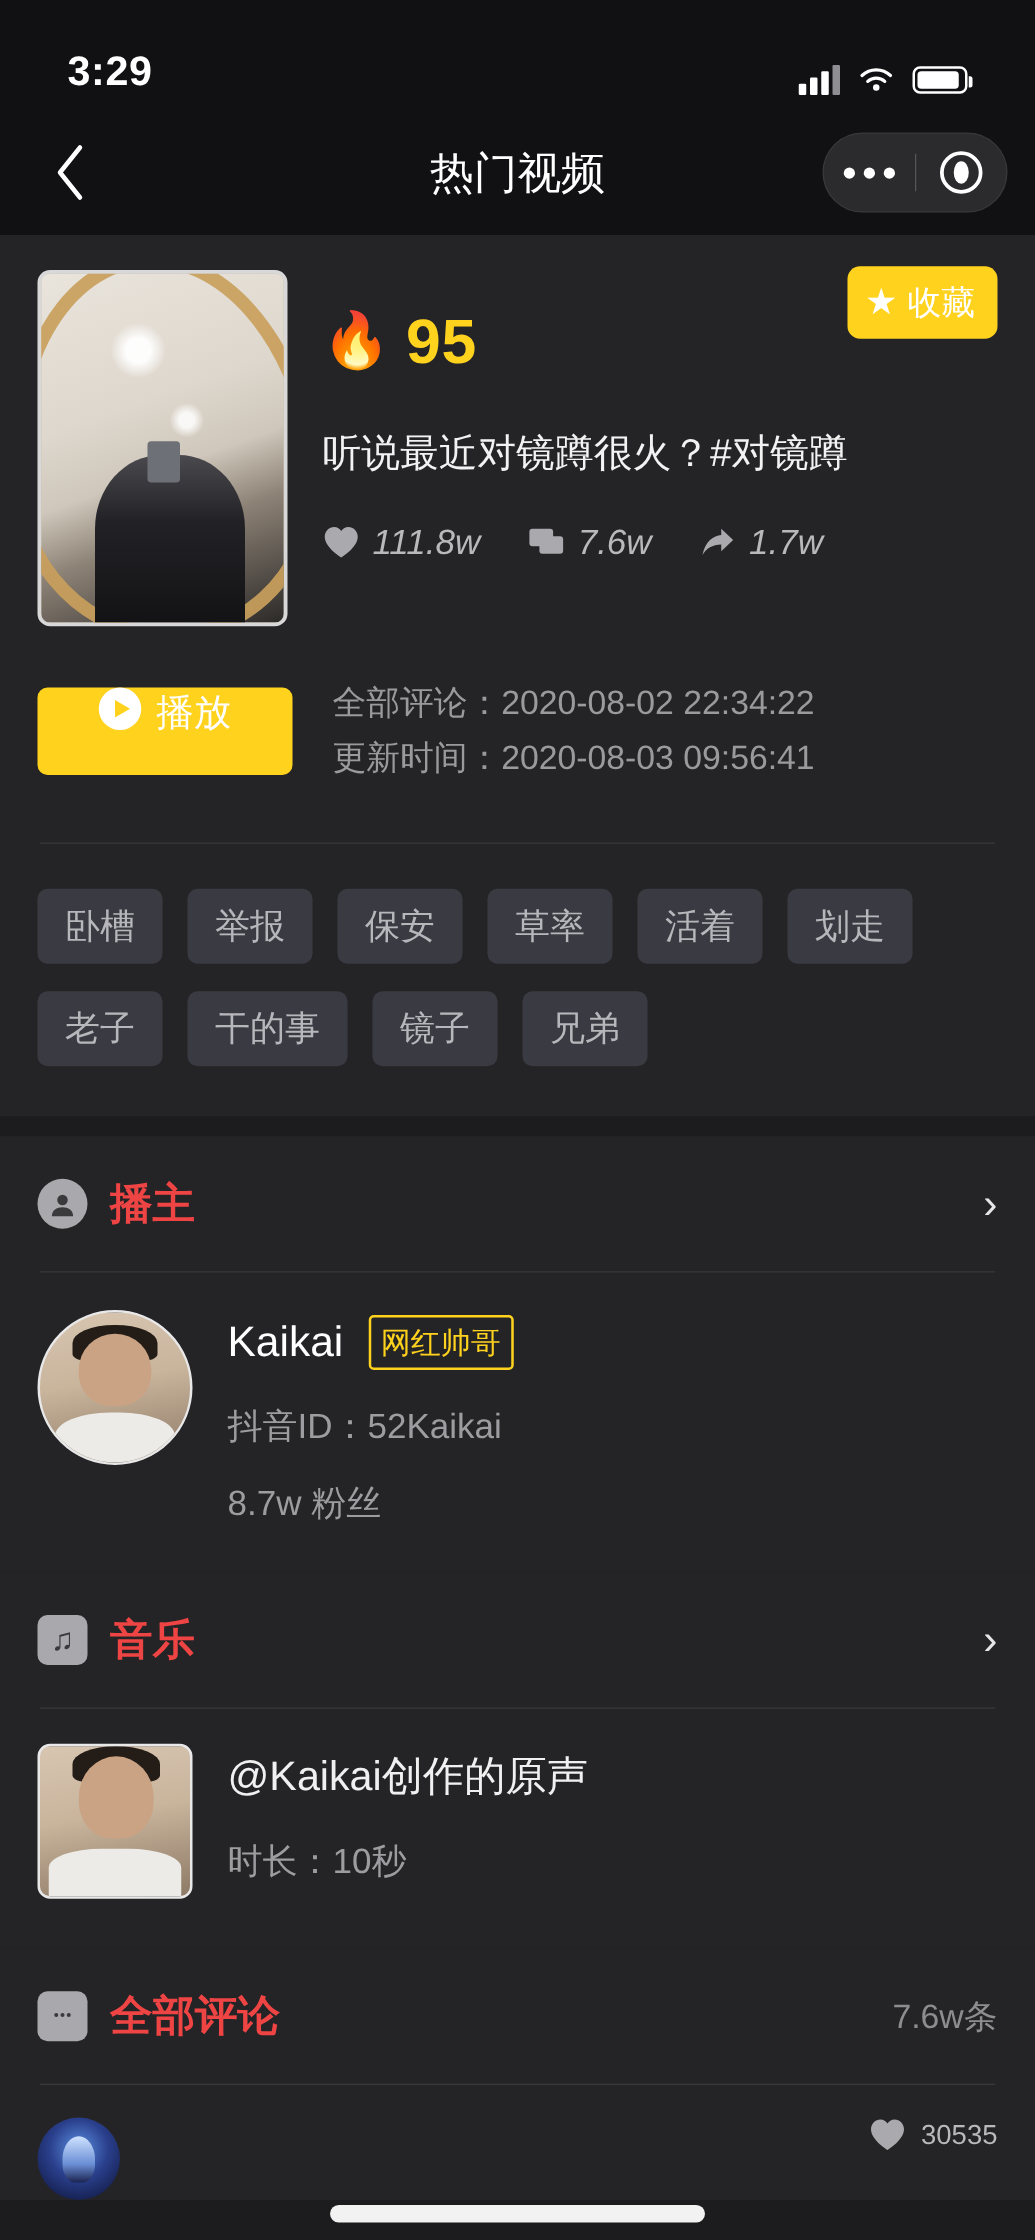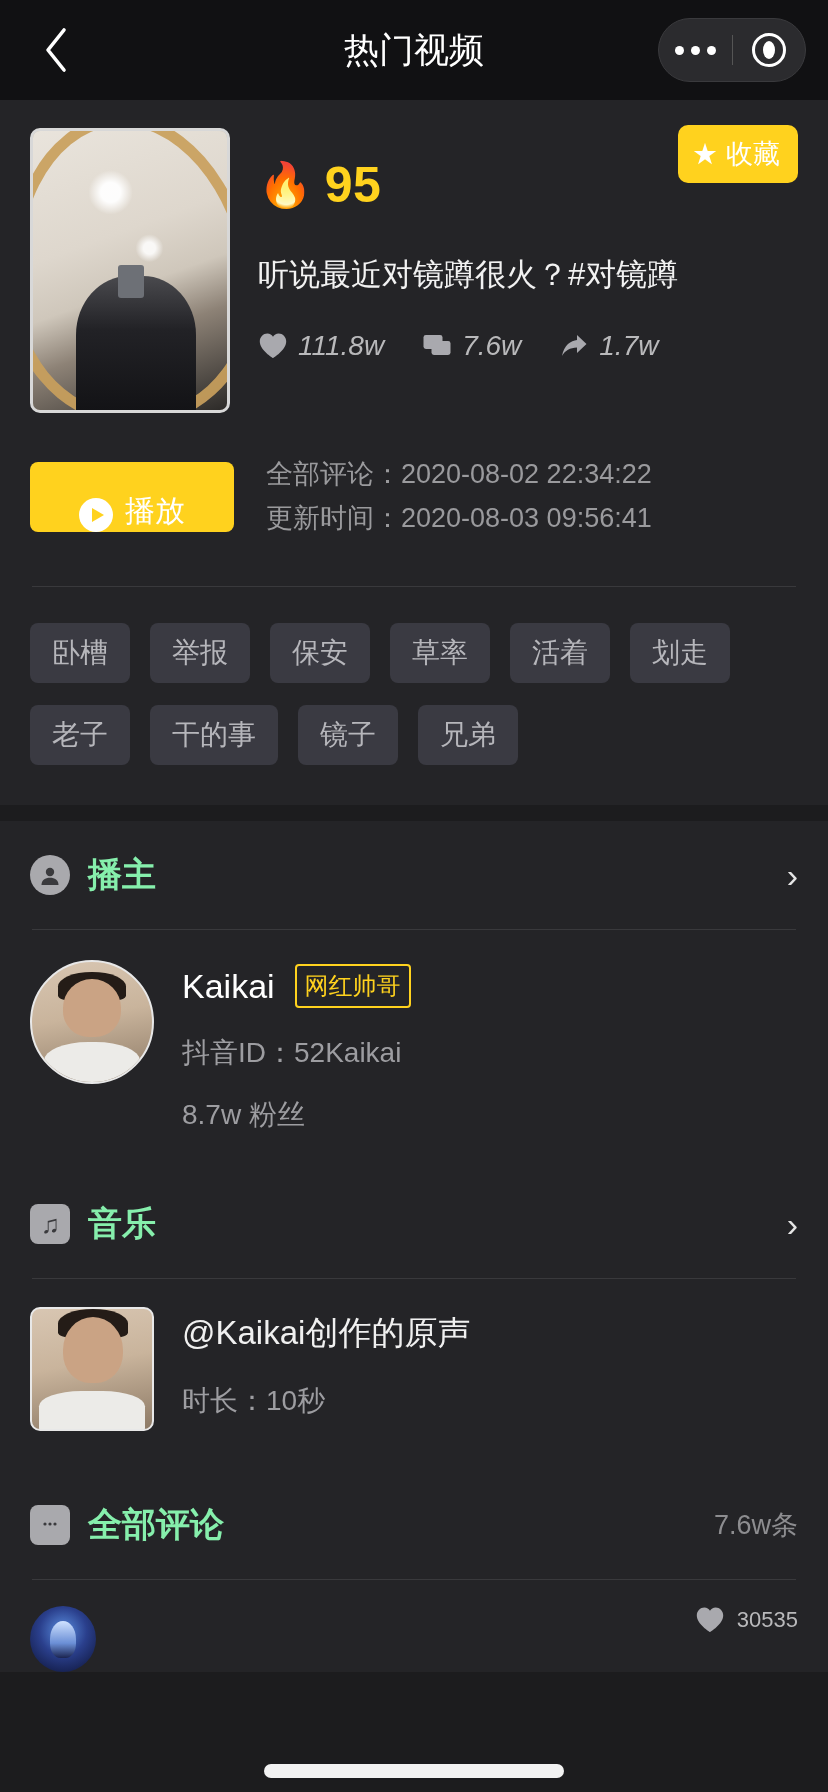--- a/index.html
+++ b/index.html
@@ -200,21 +200,21 @@
   .play-row {
     display: flex;
     align-items: center;
     gap: 32px;
     padding: 40px 0 46px 0;
   }
   .play-btn {
     width: 204px; height: 70px;
     background: #ffd21e;
     border-radius: 8px;
-    display:flex; align-items:flex-end; justify-content:center; gap: 12px;
+    display:flex; align-items:flex-start; justify-content:center; gap: 12px;
     color: #fff;
     font-size: 30px;
     font-weight: 500;
     cursor: pointer;
     flex-shrink: 0;
   }
   .play-tri {
     width: 34px; height: 34px; border-radius: 50%; background: #fff;
     display:flex; align-items:center; justify-content:center;
   }
@@ -267,21 +267,21 @@
     background: #a9a9ad;
     display:flex;align-items:center;justify-content:center;
     color: #3a3a3d;
     font-size: 25px;
     flex-shrink: 0;
   }
   .sec-icon.round { border-radius: 50%; }
   .sec-title {
     font-size: 34px;
     font-weight: 600;
-    color: #86efac;
+    color: #ef4444;
     flex: 1;
   }
   .sec-count { font-size: 27px; color: #8d8d90; }
   .chev {
     color: #e6e6e6;
     font-size: 34px;
     font-weight: 300;
     line-height: 1;
   }
 
@@ -395,20 +395,39 @@
     height: 14px;
     background: #f2f2f2;
     border-radius: 7px;
   }
 </style>
 </head>
 <body>
 
 <div id="app">
 
+  <div class="statusbar">
+    <div class="status-time">3:29</div>
+    <div class="status-icons">
+      <div class="sig">
+          <i></i>
+          <i></i>
+          <i></i>
+          <i></i>
+        </div>
+      <svg width="30" height="24" viewBox="0 0 30 24">
+        <path d="M15 20.5a2.6 2.6 0 100-5.2 2.6 2.6 0 000 5.2z" fill="#fff"></path>
+        <path d="M8.2 13.1a10 10 0 0113.6 0" stroke="#fff" stroke-width="2.6" fill="none" stroke-linecap="round"></path>
+        <path d="M3.6 8.4a16.6 16.6 0 0122.8 0" stroke="#fff" stroke-width="2.6" fill="none" stroke-linecap="round"></path>
+      </svg>
+      <div class="batt">
+          <span></span>
+        </div>
+    </div>
+  </div>
 
   <div class="navbar">
     <div class="nav-back">
       <svg width="28" height="48" viewBox="0 0 28 48">
         <path d="M22 4L6 24l16 20" stroke="#fff" stroke-width="3.6" fill="none" stroke-linecap="round" stroke-linejoin="round"></path>
       </svg>
     </div>
     <div class="nav-title">热门视频</div>
     <div class="capsule">
       <div class="capsule-dots">

